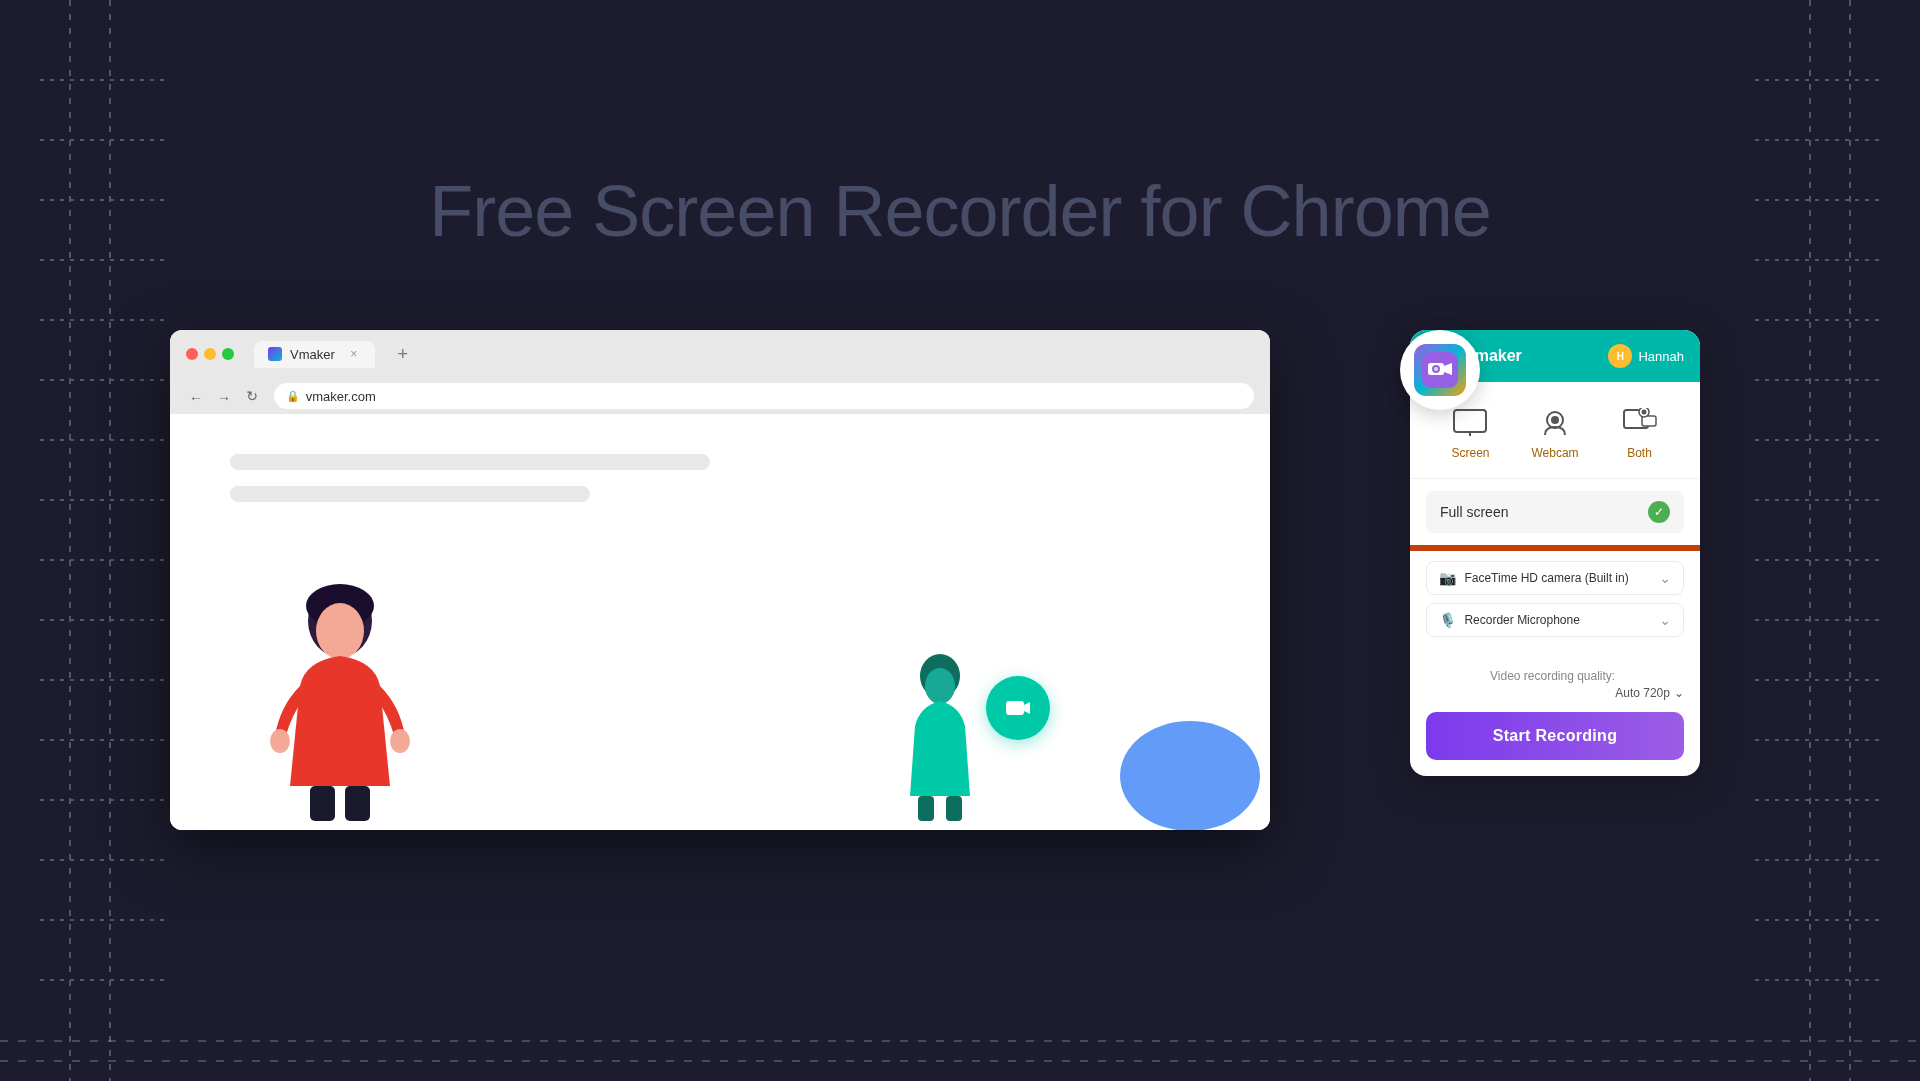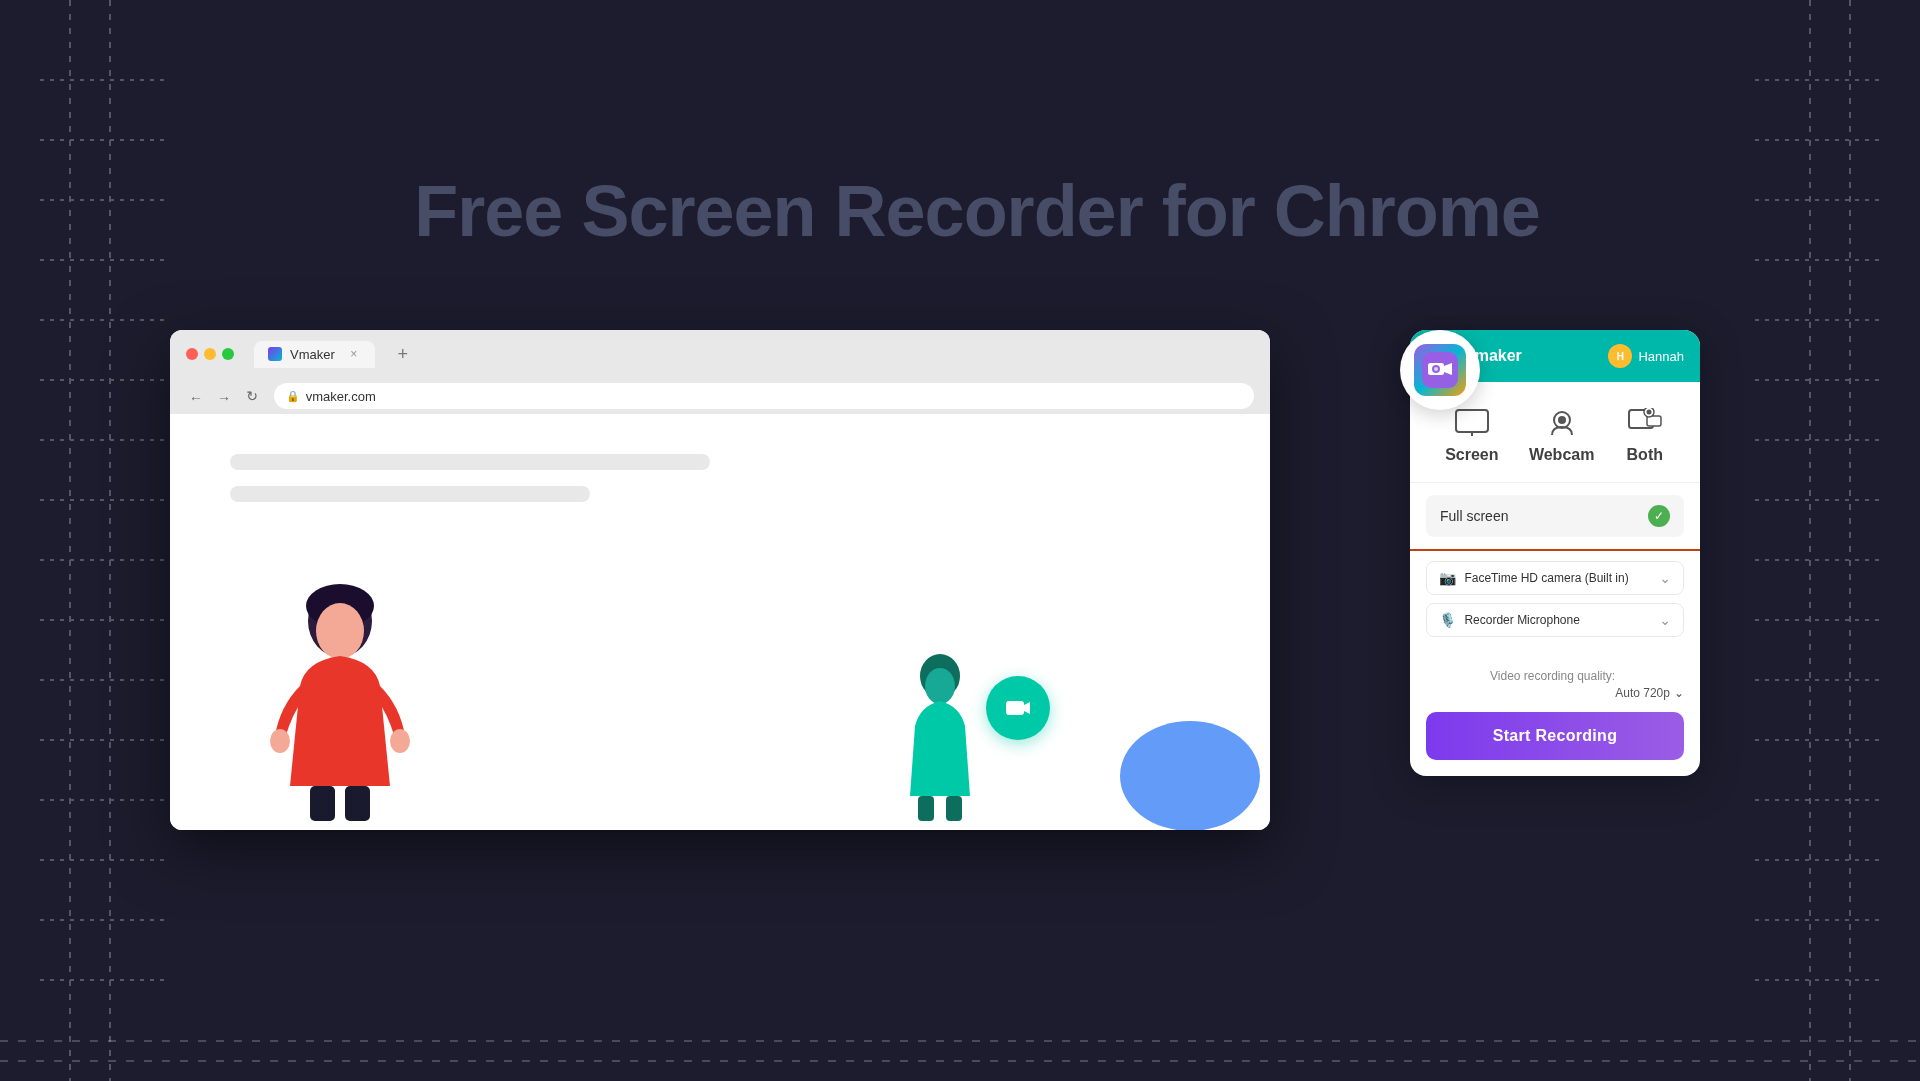--- a/index.html
+++ b/index.html
@@ -29,25 +29,24 @@
     }
 
     
     .headline {
       position: absolute;
       top: 170px;
       left: 50%;
       transform: translateX(-50%);
       white-space: nowrap;
       font-size: 72px;
-      font-weight: 700;
+      font-weight: 400;
       color: rgba(100,110,140,0.6);
       letter-spacing: -1px;
       z-index: 1;
-      margin-left: 17px;
     }
 
     
     .browser-window {
       position: absolute;
       top: 330px;
       left: 170px;
       width: 1100px;
       height: 500px;
       background: #f0f0f0;
@@ -291,29 +290,29 @@
 
     .mode-icon-wrap {
       width: 40px;
       height: 36px;
       display: flex;
       align-items: center;
       justify-content: center;
     }
 
     .mode-label {
-      font-size: 16px;
-      color: #404040;
-      font-weight: 700;
+      font-size: 12px;
+      color: #a16207;
+      font-weight: 400;
     }
 
     
     .screen-options {
       padding: 12px 16px;
-      border-bottom: 2px solid #c2410c;
+      border-bottom: 6px solid #c2410c;
     }
 
     .screen-option {
       display: flex;
       align-items: center;
       justify-content: space-between;
       padding: 10px 14px;
       border-radius: 8px;
       cursor: pointer;
       font-size: 14px;

